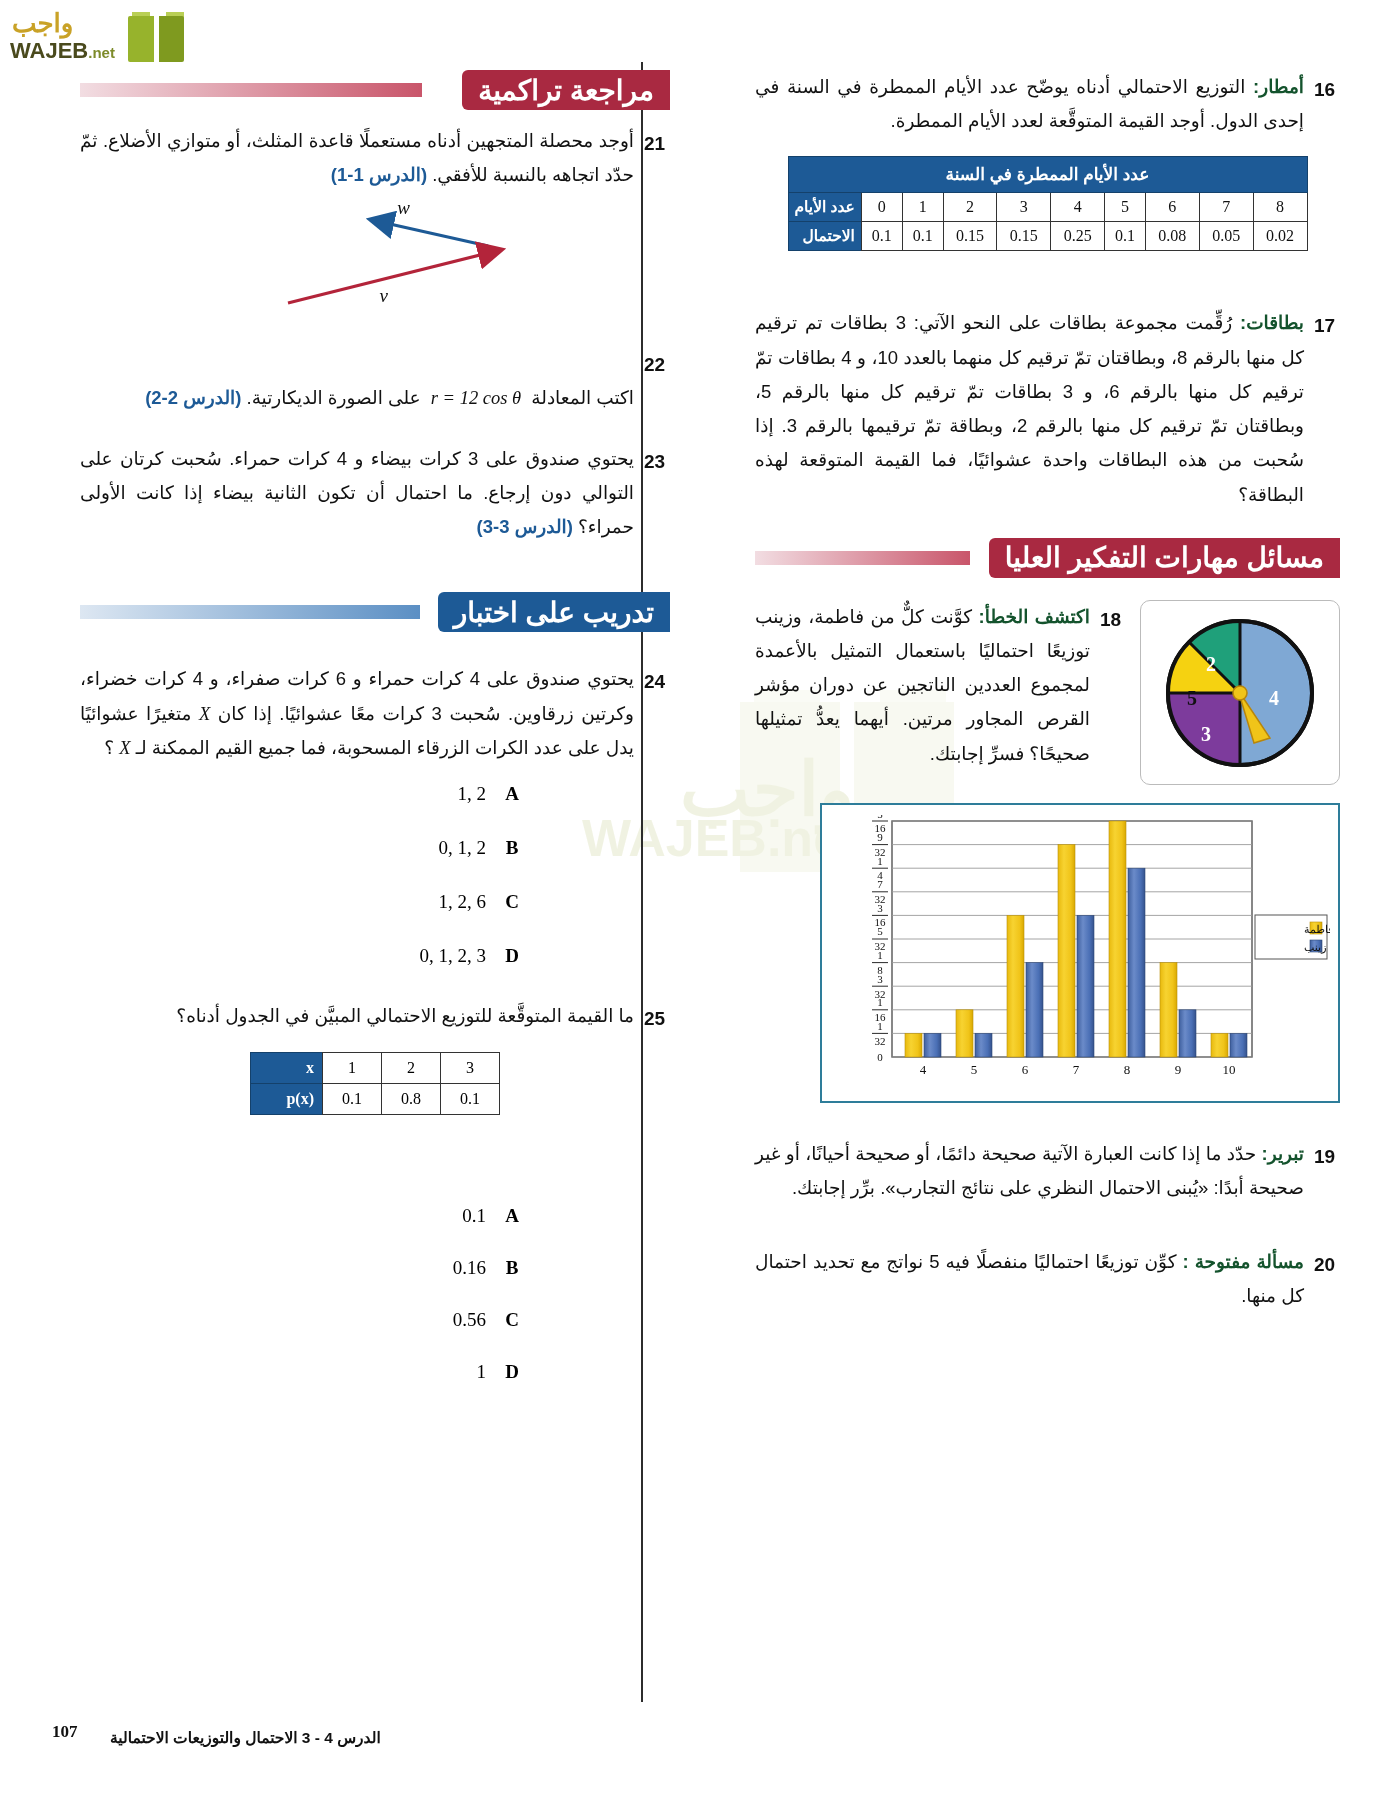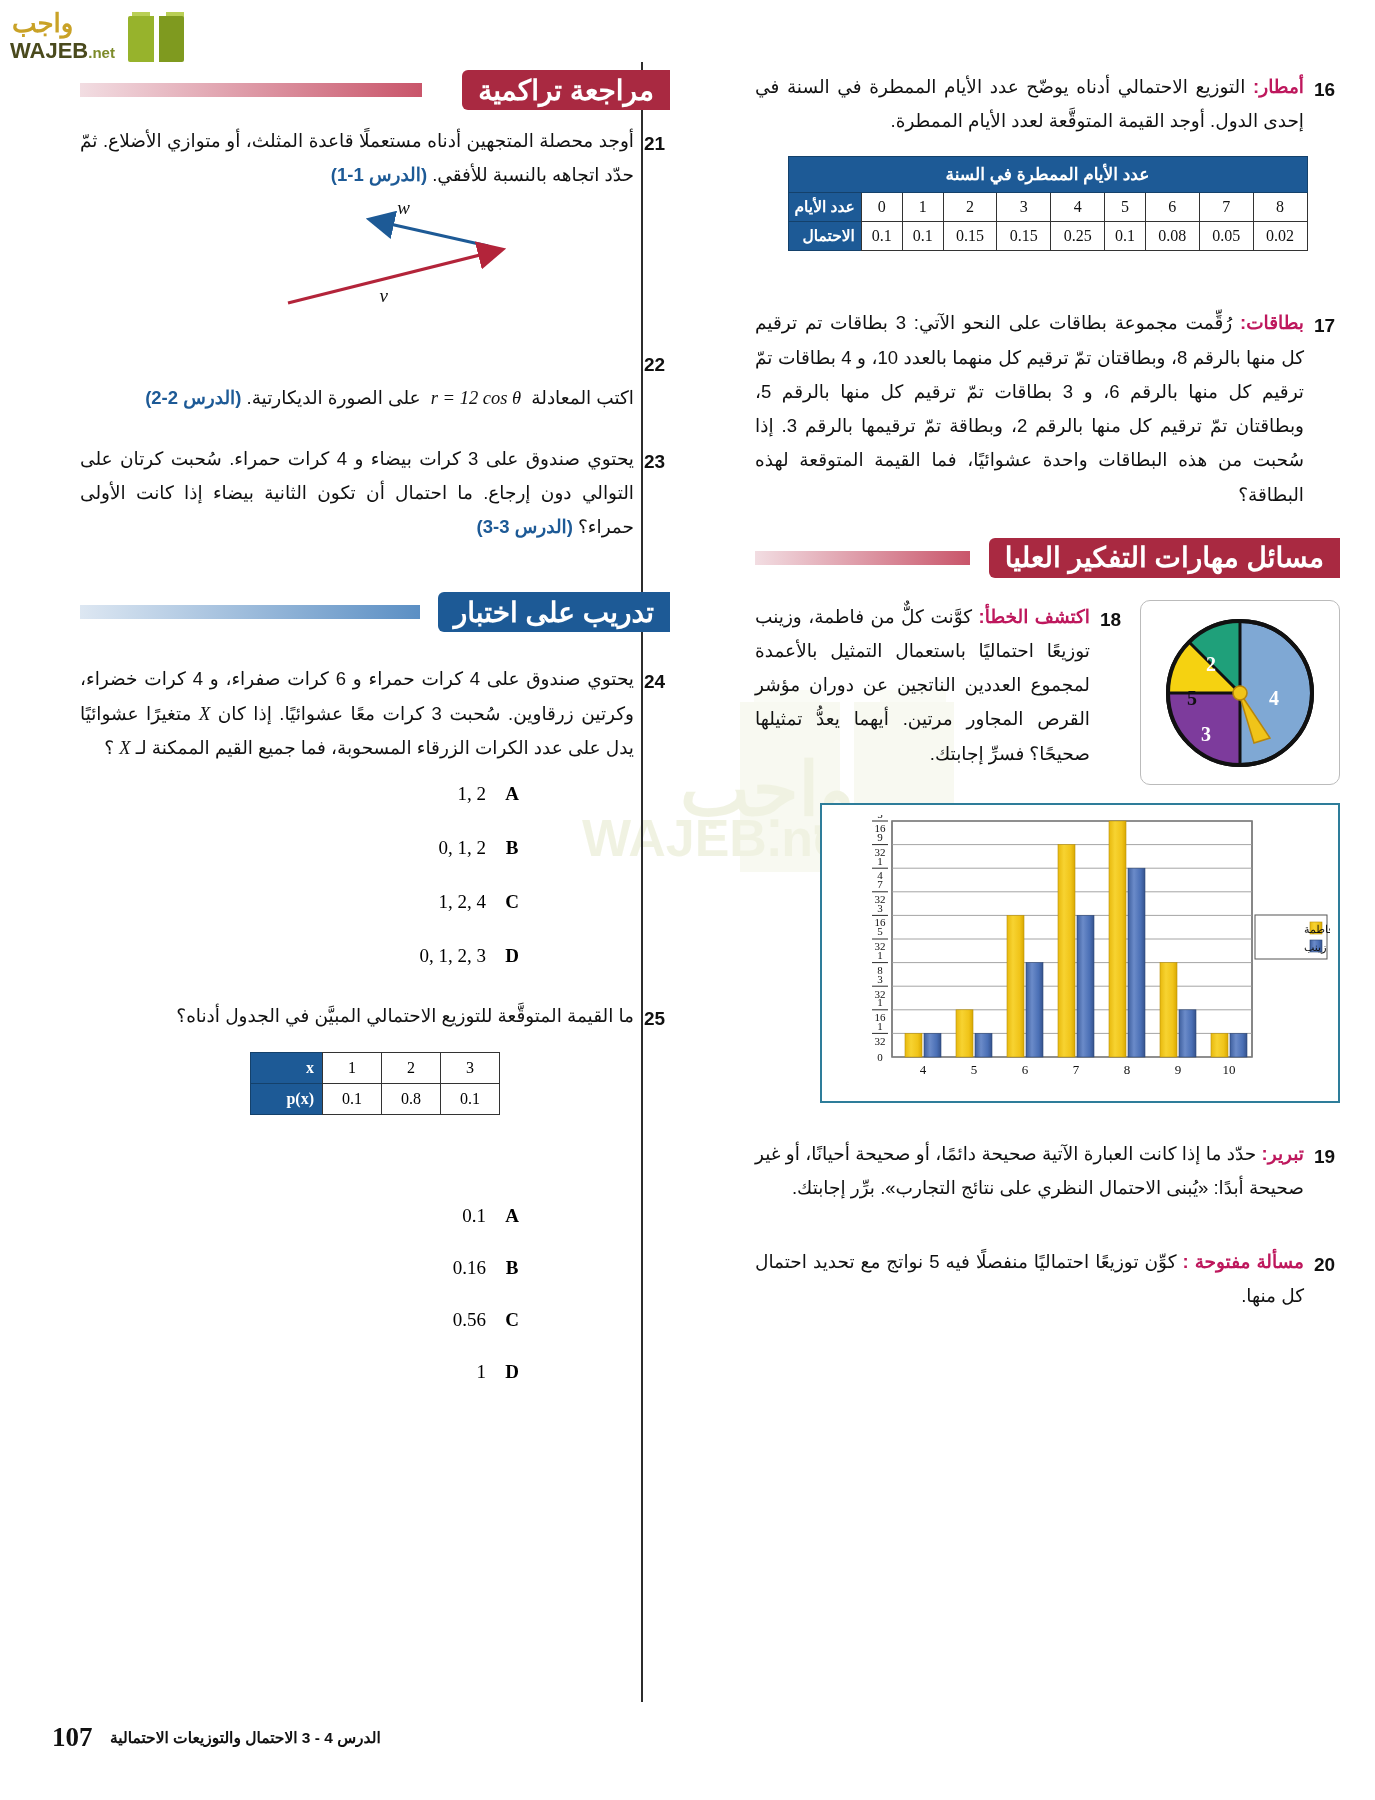--- a/index.html
+++ b/index.html
@@ -76,21 +76,21 @@
   
   .prob {
     display:flex; align-items:flex-start; gap:10px; margin-bottom:26px;
     font-size:18.5px; line-height:1.85; color:#111;
   }
   .prob .num {
     font-weight:bold; font-size:19px; min-width:26px; text-align:left; direction:ltr;
     padding-top:2px; color:#111;
   }
   .prob .body { flex:1; text-align:justify; }
-  .kw-red  { color:#be185d; font-weight:bold; }
+  .kw-red  { color:#14532d; font-weight:bold; }
   .lesson  { color:#1d5a96; font-weight:bold; }
   .mathi { font-family:"Liberation Serif", serif; font-style:italic;margin-top:36px; }
 
   
   .tbl16 { margin:18px auto 0 auto; width:520px; direction:rtl; }
   .tbl16 table { border-collapse:collapse; width:100%; font-family:"Liberation Serif", serif;padding-left:24px; }
   .tbl16 .title-cell {
     background:#1d5a96; color:#fff; font-weight:bold; font-size:17px;
     text-align:center; padding:7px 4px; border:1px solid #14416b;
     font-family:"Liberation Sans", sans-serif;
@@ -140,21 +140,21 @@
   .chart-box {
     border:2px solid #2e7d9a; background:#fff; padding:10px 8px 6px 8px;
     position:relative; width:520px; height:300px; margin-top:10px;
   }
 
   
   .footer {
     position:absolute; left:0; right:0; bottom:38px; height:40px;
   }
   .footer .pg {
-    position:absolute; left:52px; top:0; font-size:27px; font-weight:bold; color:#111;
+    position:absolute; left:52px; top:0; font-size:17px; font-weight:bold; color:#111;
     font-family:"Liberation Serif", serif;
   }
   .footer .txt {
     position:absolute; left:110px; top:7px; font-size:15.5px; color:#111; font-weight:bold;
   }
 
   .anchor-right { direction:rtl; text-align:right; }
 </style>
 </head>
 <body>
@@ -258,21 +258,21 @@
       <div class="choice">
         <span class="letter">A</span>
         <span class="val">1, 2</span>
       </div>
       <div class="choice">
         <span class="letter">B</span>
         <span class="val">0, 1, 2</span>
       </div>
       <div class="choice">
         <span class="letter">C</span>
-        <span class="val">1, 2, 4</span>
+        <span class="val">1, 2, 6</span>
       </div>
       <div class="choice">
         <span class="letter">D</span>
         <span class="val">0, 1, 2, 3</span>
       </div>
     </div>
 
     <div class="prob" style="margin-top:20px; margin-bottom:4px;">
       <div class="num">25</div>
       <div class="body">ما القيمة المتوقَّعة للتوزيع الاحتمالي المبيَّن في الجدول أدناه؟</div>

